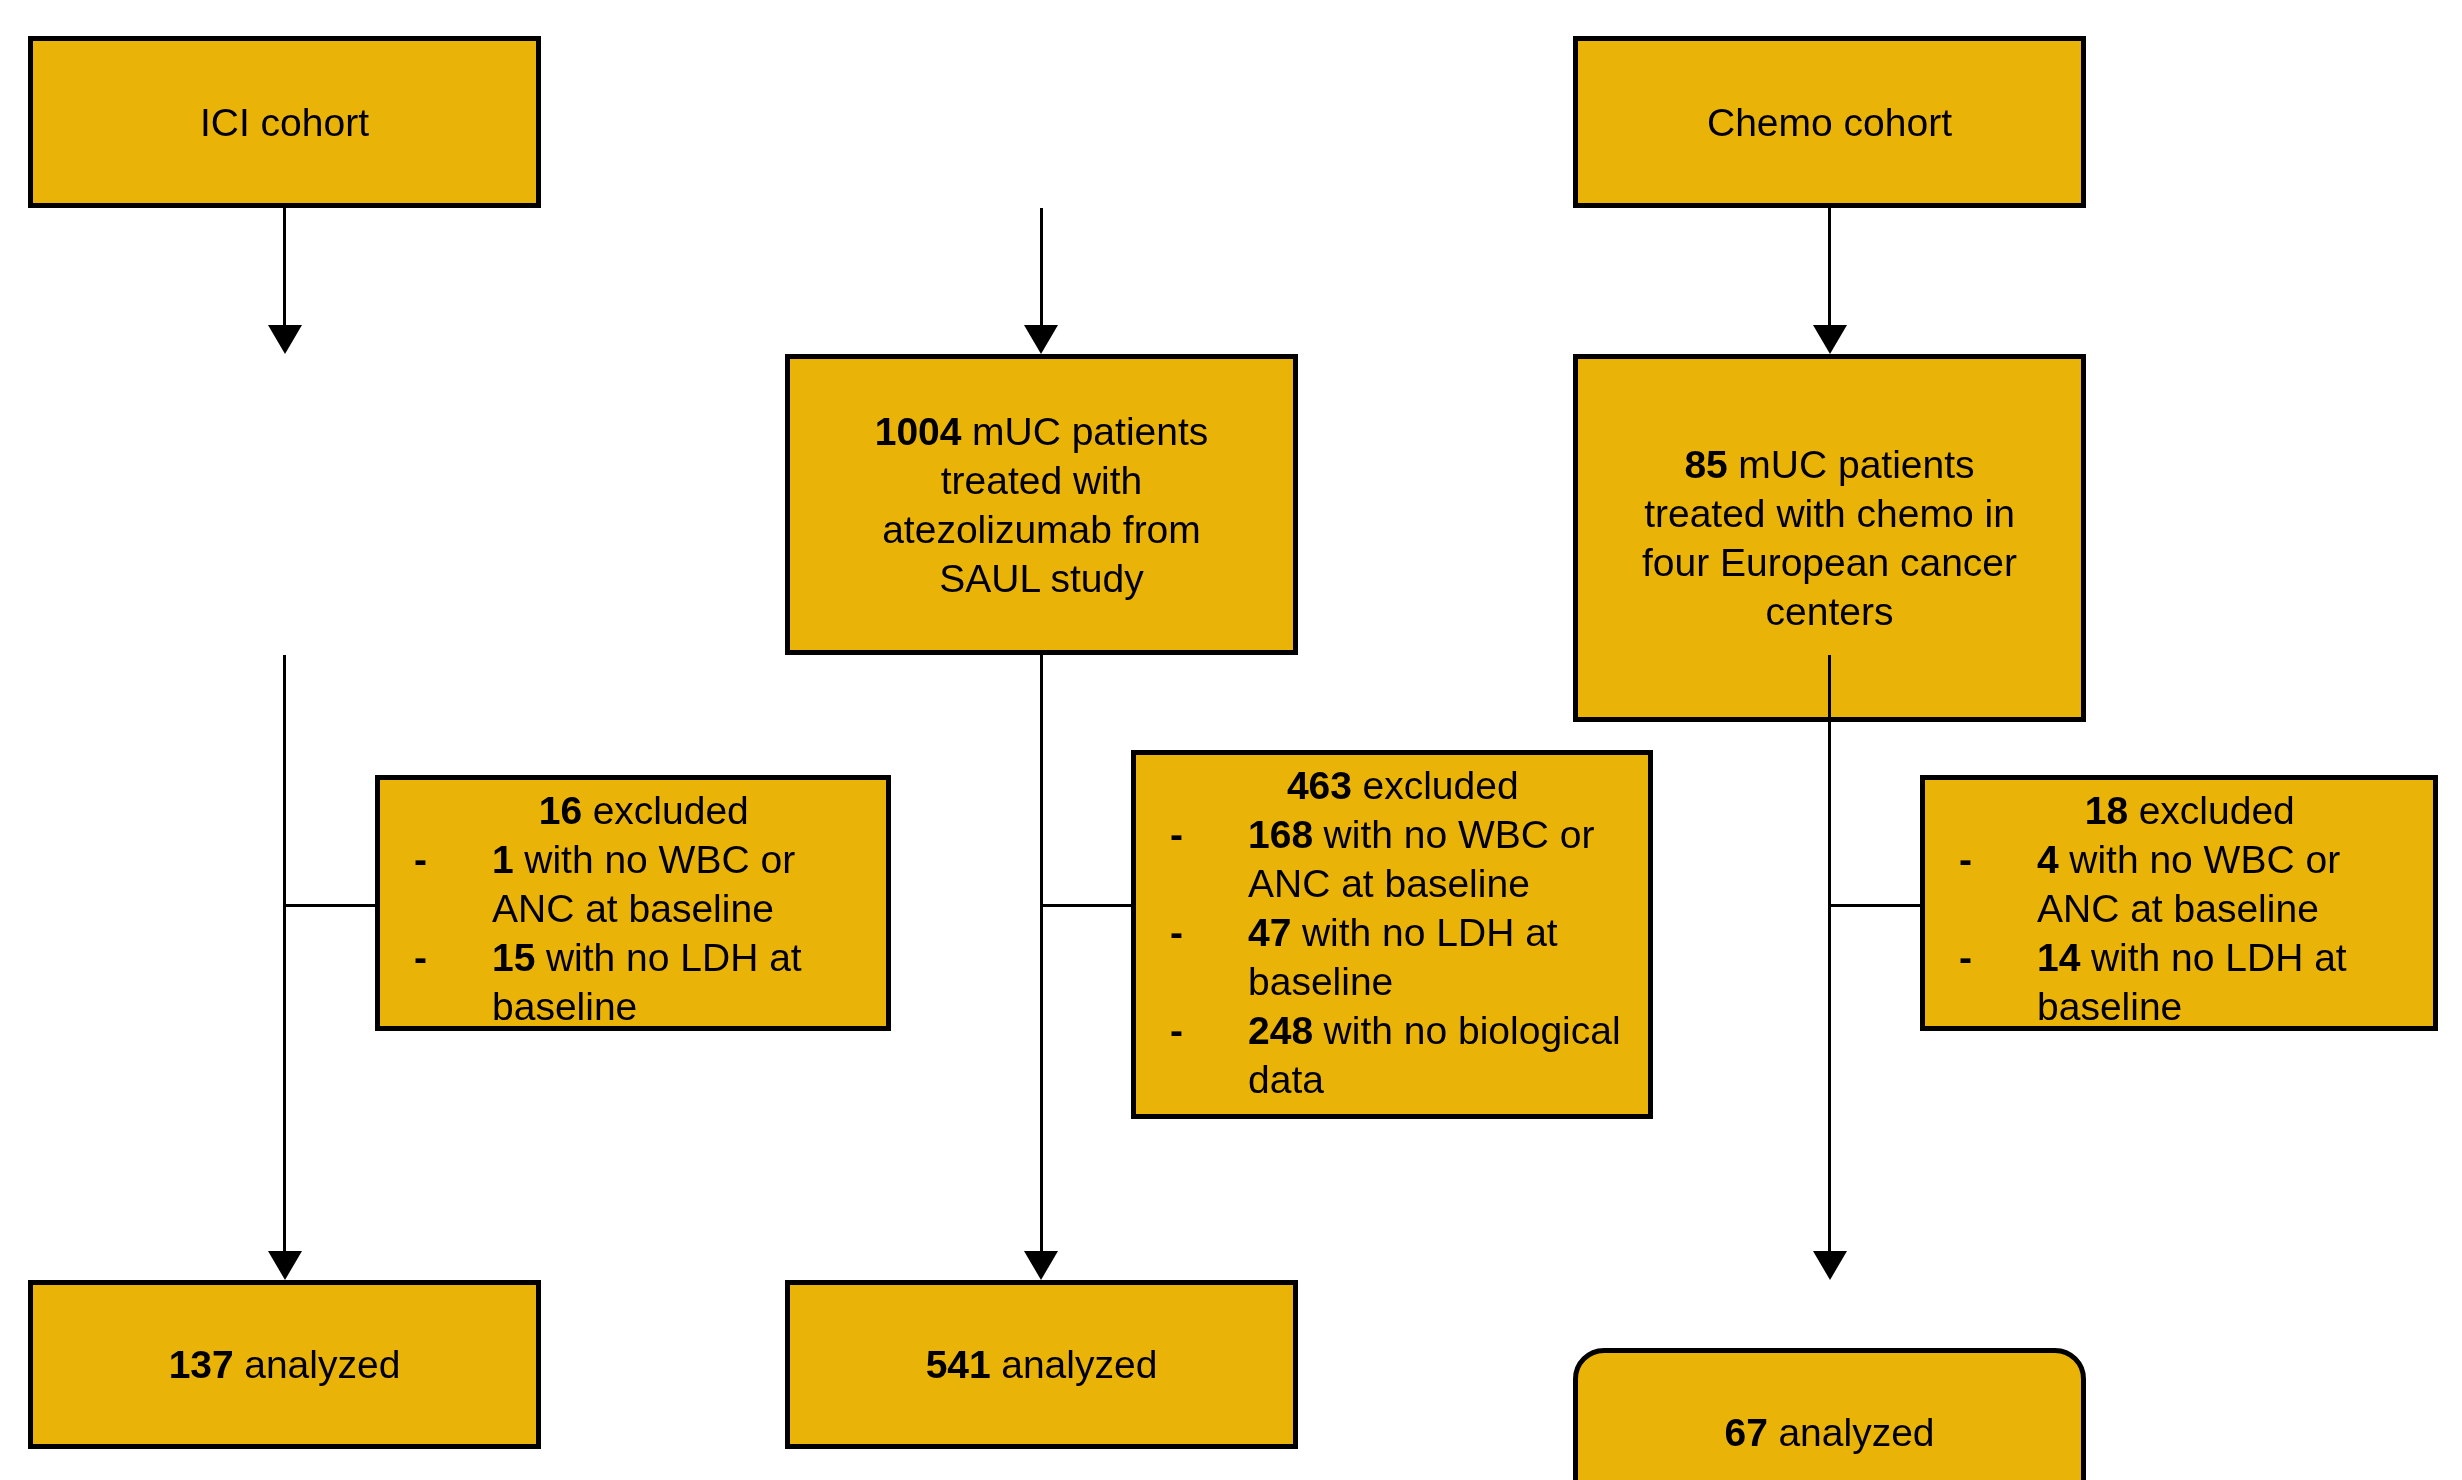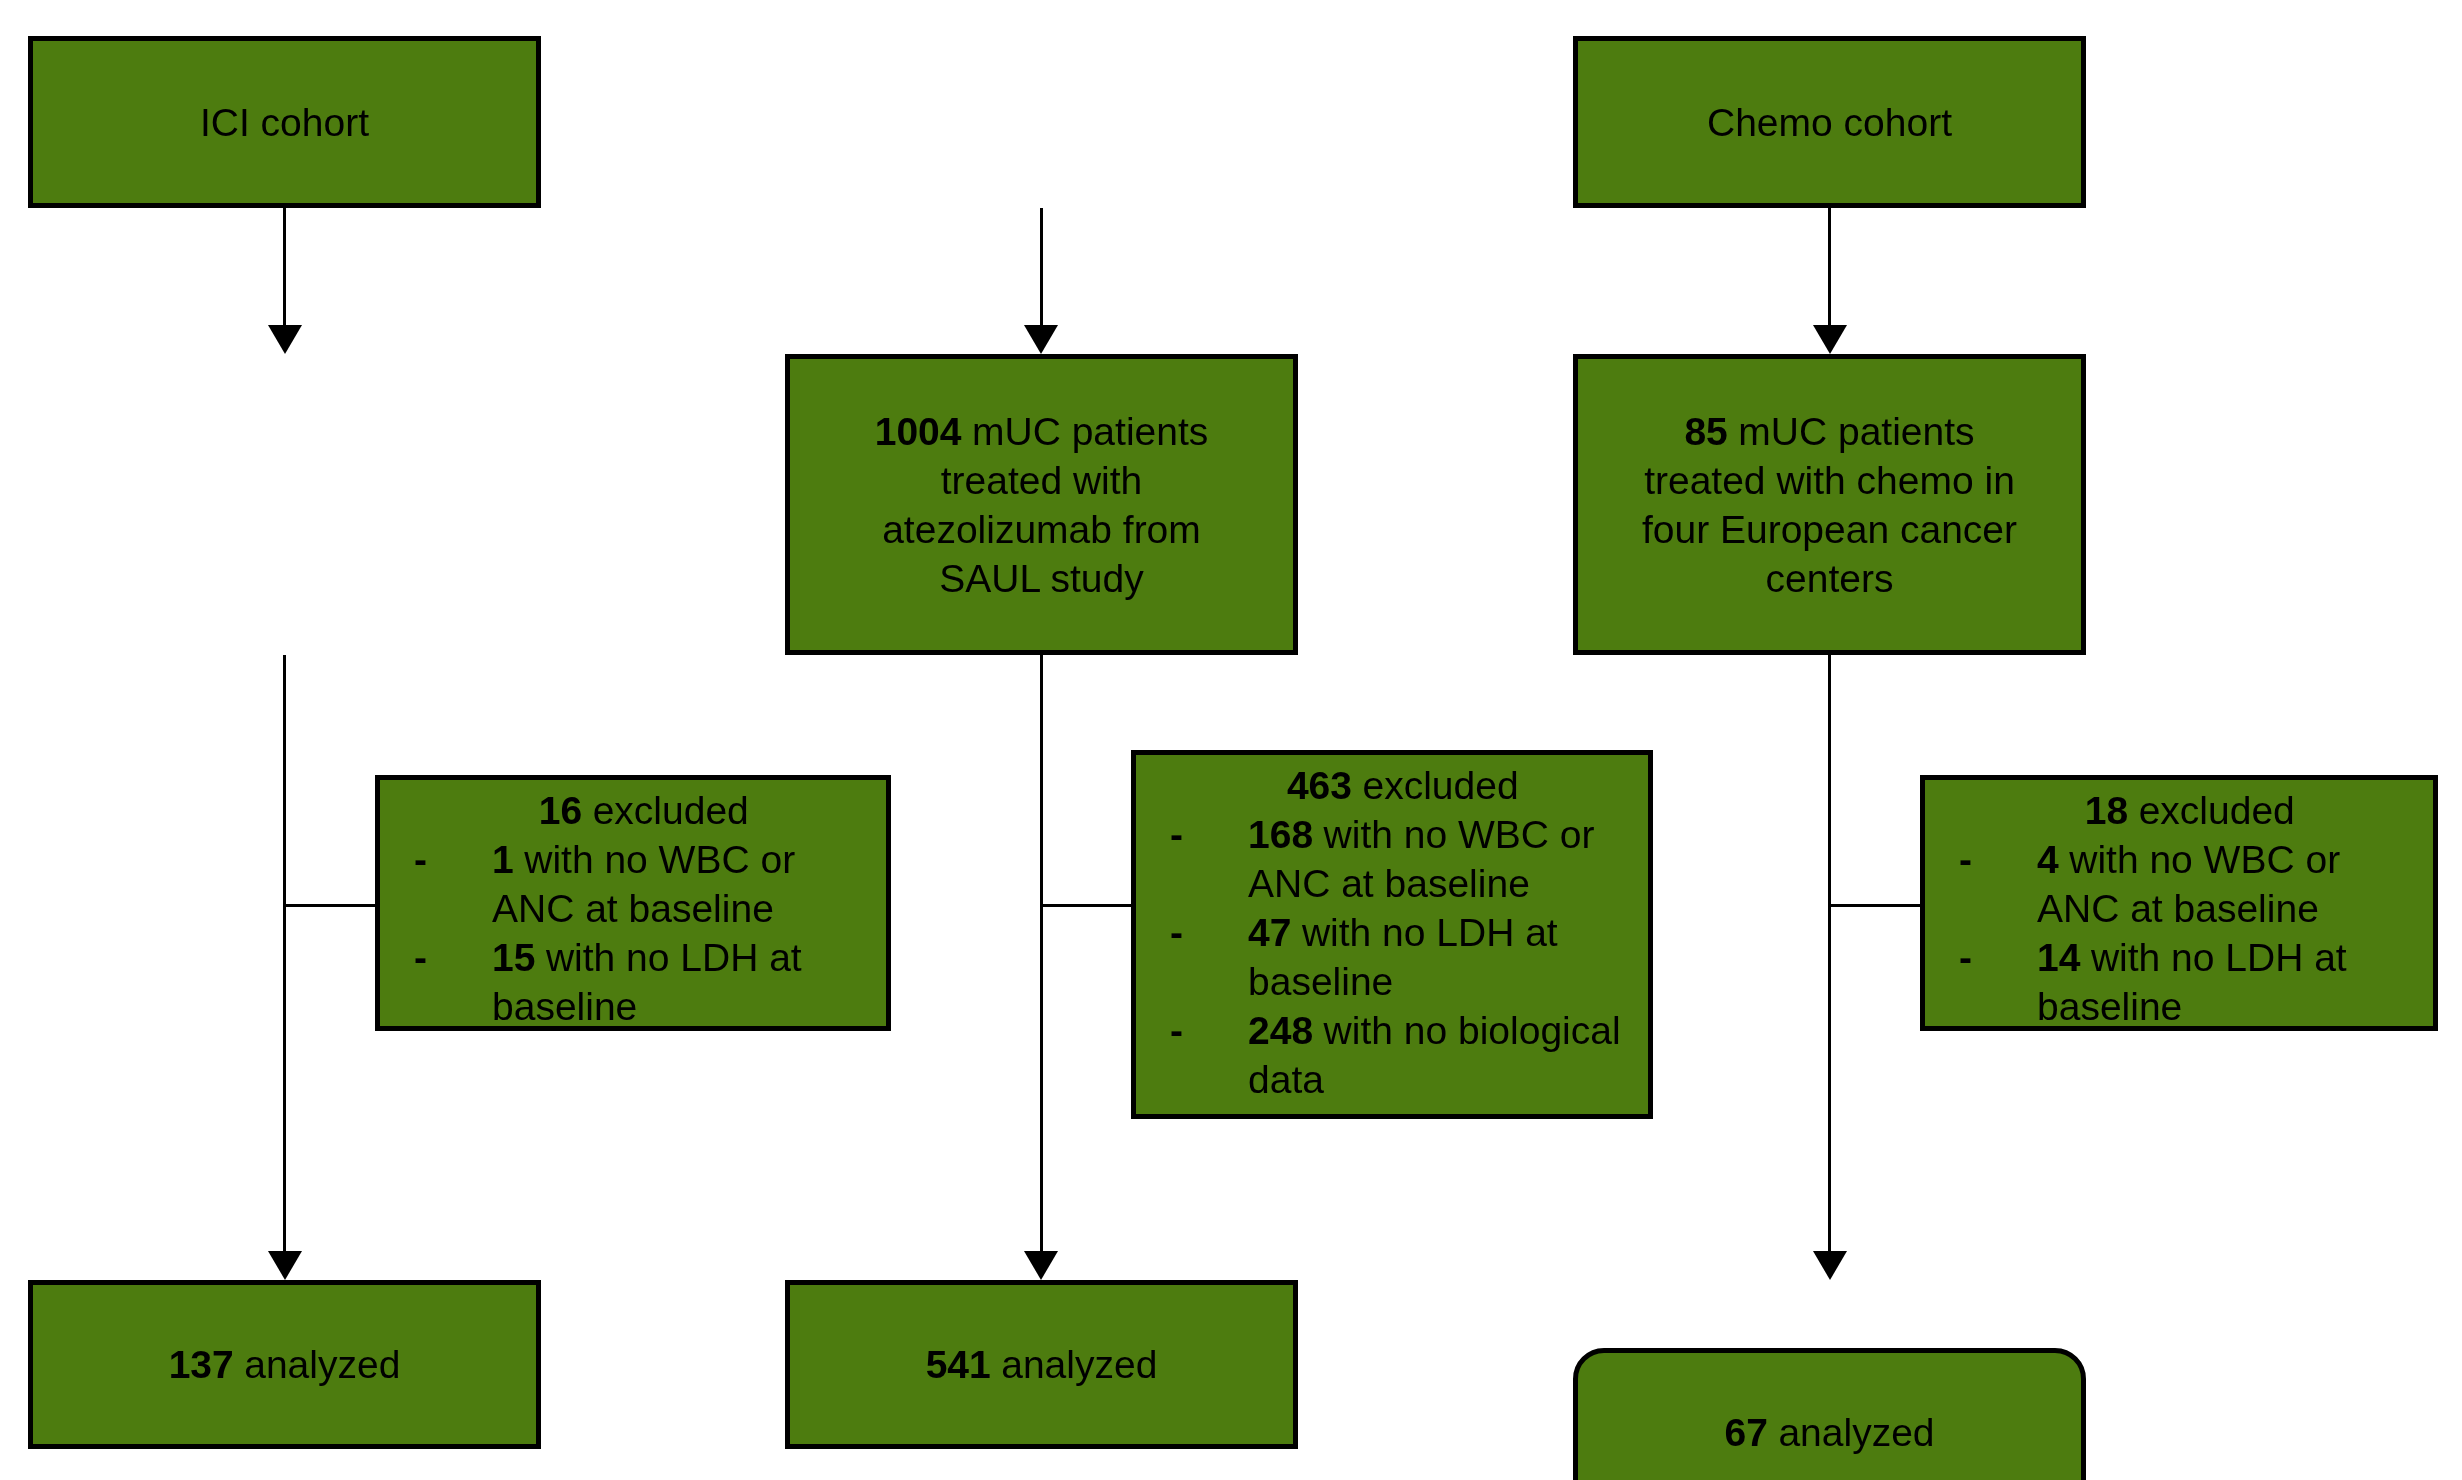--- a/index.html
+++ b/index.html
@@ -9,21 +9,21 @@
     background:#ffffff;
     font-family:"Liberation Sans", sans-serif;
     color:#000000;
     font-size:39px;
     line-height:49px;
   }
   .box{
     position:absolute;
     box-sizing:border-box;
     border:5px solid #000000;
-    background:#4d7c0f;
+    background:#eab308;
   }
   .center-txt{
     display:flex;
     align-items:center;
     justify-content:center;
     text-align:center;
   }
   .inner{display:inline-block;}
   .b{font-weight:700;}
   .gap{margin-left:0.27em;}
@@ -127,21 +127,21 @@
     </span>
   </div>
 
   <div class="box center-txt" style="left:1573px;top:36px;width:513px;height:172px;">
     <span>Chemo cohort</span>
   </div>
 
   <div class="vline" style="left:1828px;top:208px;height:119px;"></div>
   <div class="arrowhead" style="left:1813px;top:325px;"></div>
 
-  <div class="box center-txt" style="left:1573px;top:354px;width:513px;height:301px;">
+  <div class="box center-txt" style="left:1573px;top:354px;width:513px;height:368px;">
     <div class="inner" style="width:413px;">
       <span class="b">85</span><span class="gap">mUC patients treated with chemo in four European cancer centers</span>
     </div>
   </div>
 
   <div class="vline" style="left:1828px;top:655px;height:597px;"></div>
   <div class="hline" style="left:1830px;top:904px;width:91px;"></div>
   <div class="arrowhead" style="left:1813px;top:1251px;"></div>
 
   <div class="box" style="left:1920px;top:775px;width:518px;height:256px;">

